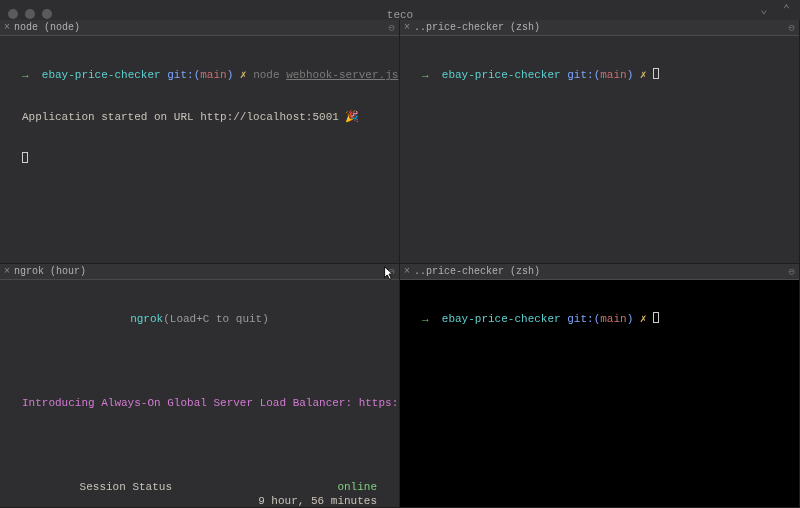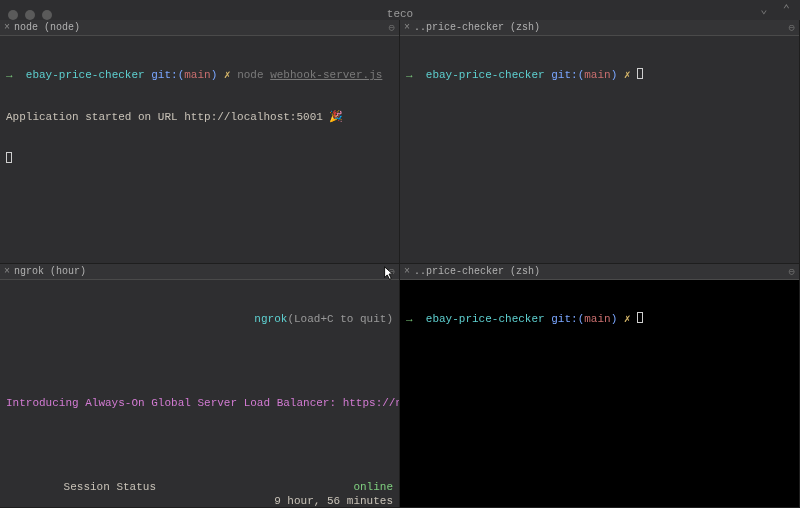--- a/index.html
+++ b/index.html
@@ -27,22 +27,22 @@
     font-family:Menlo,Consolas,"Liberation Mono",monospace;
     font-size:11px;
     color:var(--fg);
     overflow:hidden;
     position:relative;
   }
   
   .titlebar{
     height:20px;
     display:flex;
-    align-items:flex-end;
-    padding:0 8px;
+    align-items:flex-start;
+    padding:9px 8px;
     -webkit-user-select:none;
     position:relative;
     font-family:Liberation Mono, monospace;
   }
   .traffic{display:flex;gap:7px;align-items:center;}
   .dot{width:10px;height:10px;border-radius:50%;background:#5a5a5a;}
   .title{
     position:absolute;left:0;right:0;text-align:center;
     color:#9a9a9a;font-size:11px;
   }
@@ -70,21 +70,21 @@
     justify-content:space-between;
   }
   .tab{
     display:flex;align-items:center;gap:4px;
     color:#b0b0b0;font-size:10px;
   }
   .close{color:#8a8a8a;cursor:pointer;}
   .sizer{color:#6a6a6a;font-size:11px;cursor:pointer;}
   .body{
     flex:1;
-    padding:4px 6px;
+    padding:4px 22px;
     white-space:pre;
     line-height:14px;
     overflow:hidden;
   }
   .line{white-space:pre;}
   .arrow{color:var(--green);}
   .dir{color:var(--cyan);} 
   .git{color:#7aa6ff;}
   .branch{color:var(--red);}
   .x{color:var(--yellow);}
@@ -154,21 +154,21 @@
 
   <div class="pane">
     <div class="tabbar">
       <div class="tab">
         <span class="close">×</span>
         <span>ngrok (hour)</span>
       </div>
       <span class="sizer">⊖</span>
     </div>
     <div class="body">
-      <div class="line" style="display:flex;justify-content:flex-end;">
+      <div class="line" style="display:flex;justify-content:center;">
         <span class="ngrok-title">ngrok</span>
         <span class="quit">(Load+C to quit)</span>
       </div>
       <div class="line">&nbsp;</div>
       <div class="line promo">Introducing Always-On Global Server Load Balancer: https://ngrok.com/r/gslb</div>
       <div class="line">&nbsp;</div>
       <div id="kv-rows"><div class="kv line"><span class="k">Session Status</span><span class="v online">online</span></div><div class="kv line"><span class="v ">9 hour, 56 minutes</span></div></div>
       
       
       

